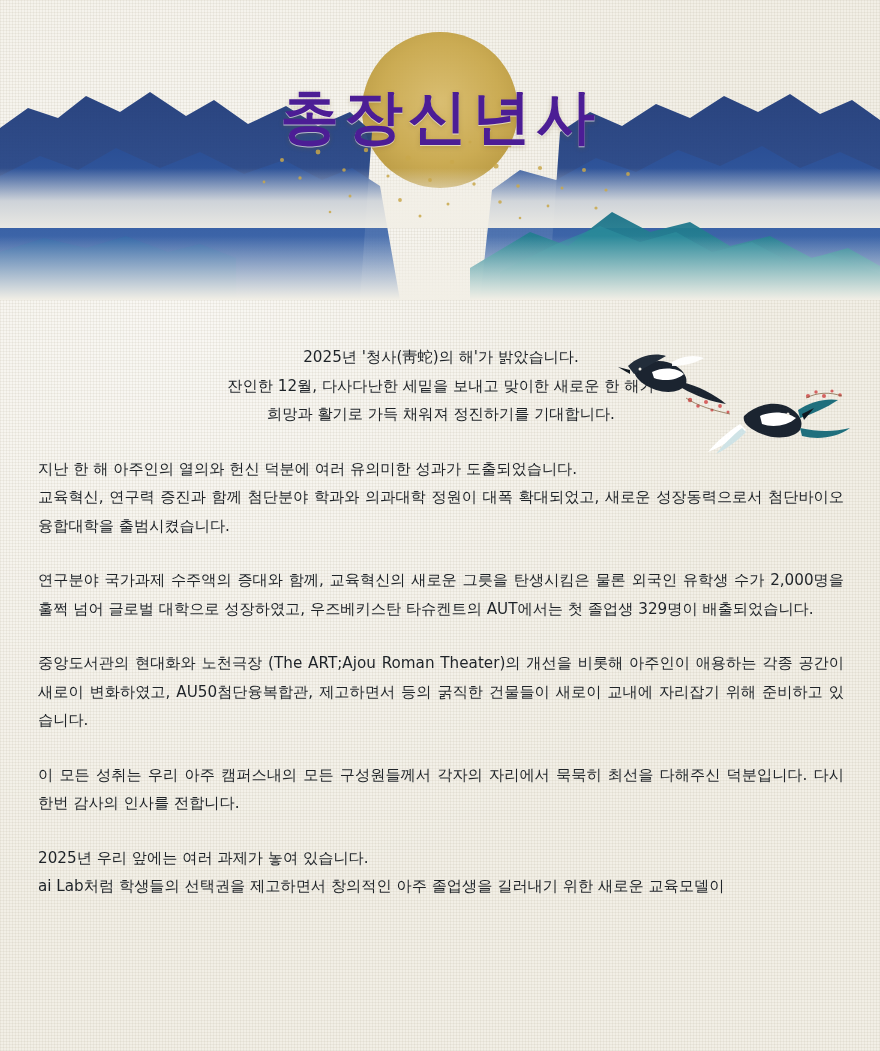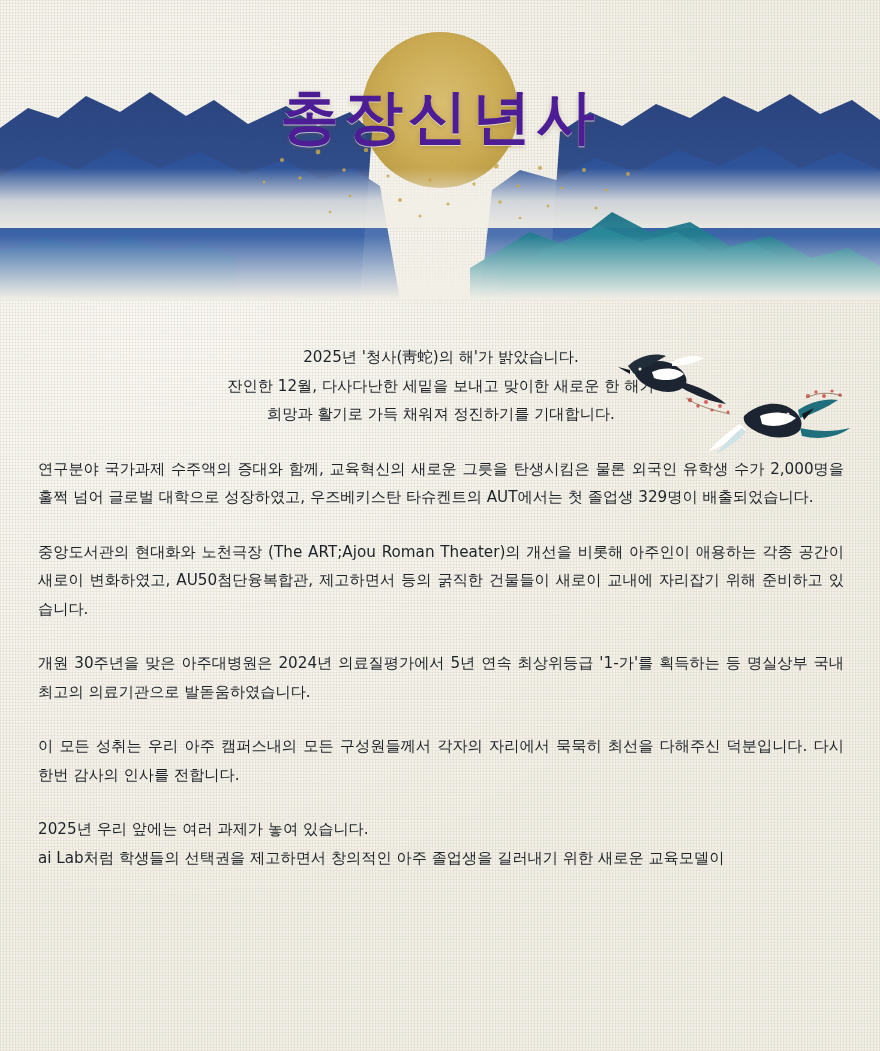--- a/index.html
+++ b/index.html
@@ -215,19 +215,20 @@
       <path d="M74,62 C86,70 100,74 118,78" stroke="#7d5b3a" stroke-width="1" fill="none" opacity="0.7"></path>
       <path d="M194,62 C206,56 218,56 230,60" stroke="#7d5b3a" stroke-width="1" fill="none" opacity="0.7"></path>
     </g>
   </svg>
 </div>
 
 <div class="content">
   <p class="para">2025년 '청사(靑蛇)의 해'가 밝았습니다.
 잔인한 12월, 다사다난한 세밑을 보내고 맞이한 새로운 한 해가
 희망과 활기로 가득 채워져 정진하기를 기대합니다.</p>
+  <p class="para justify">지난 한 해 아주인의 열의와 헌신 덕분에 여러 유의미한 성과가 도출되었습니다.
+교육혁신, 연구력 증진과 함께 첨단분야 학과와 의과대학 정원이 대폭 확대되었고, 새로운 성장동력으로서 첨단바이오융합대학을 출범시켰습니다.</p>
   <p class="para justify">연구분야 국가과제 수주액의 증대와 함께, 교육혁신의 새로운 그릇을 탄생시킴은 물론 외국인 유학생 수가 2,000명을 훌쩍 넘어 글로벌 대학으로 성장하였고, 우즈베키스탄 타슈켄트의 AUT에서는 첫 졸업생 329명이 배출되었습니다.</p>
   <p class="para justify">중앙도서관의 현대화와 노천극장 (The ART;Ajou Roman Theater)의 개선을 비롯해 아주인이 애용하는 각종 공간이 새로이 변화하였고, AU50첨단융복합관, 제고하면서 등의 굵직한 건물들이 새로이 교내에 자리잡기 위해 준비하고 있습니다.</p>
-  <p class="para justify">개원 30주년을 맞은 아주대병원은 2024년 의료질평가에서 5년 연속 최상위등급 '1-가'를 획득하는 등 명실상부 국내 최고의 의료기관으로 발돋움하였습니다.</p>
   <p class="para justify">이 모든 성취는 우리 아주 캠퍼스내의 모든 구성원들께서 각자의 자리에서 묵묵히 최선을 다해주신 덕분입니다. 다시 한번 감사의 인사를 전합니다.</p>
   <p class="para justify">2025년 우리 앞에는 여러 과제가 놓여 있습니다.
 ai Lab처럼 학생들의 선택권을 제고하면서 창의적인 아주 졸업생을 길러내기 위한 새로운 교육모델이</p>
 </div>
 
 </body></html>

